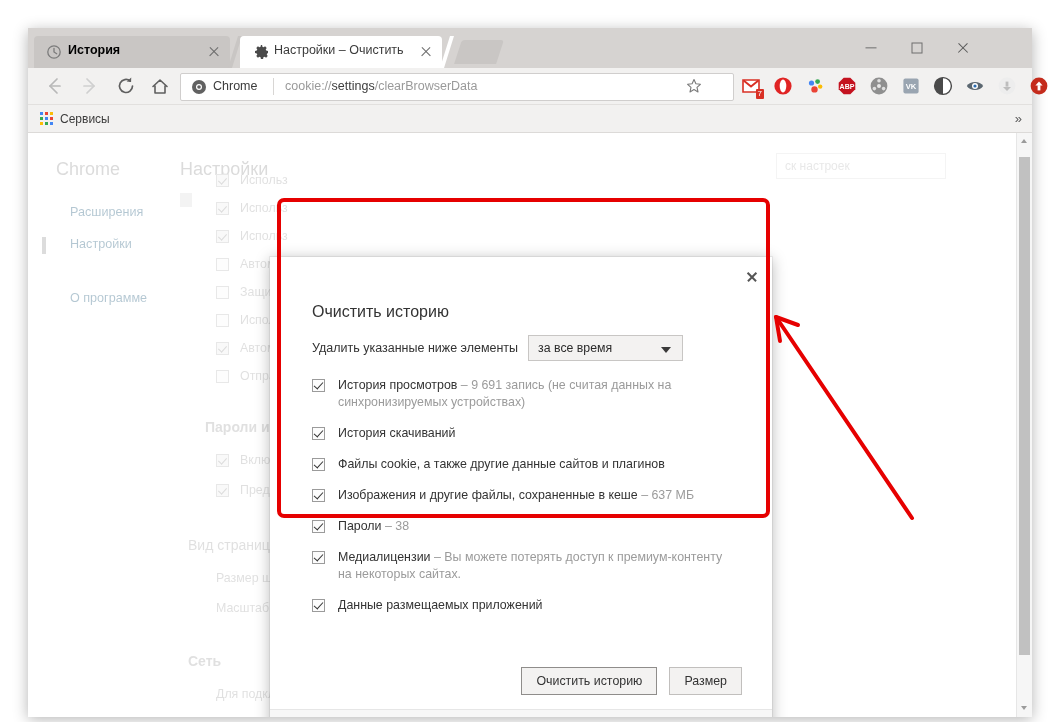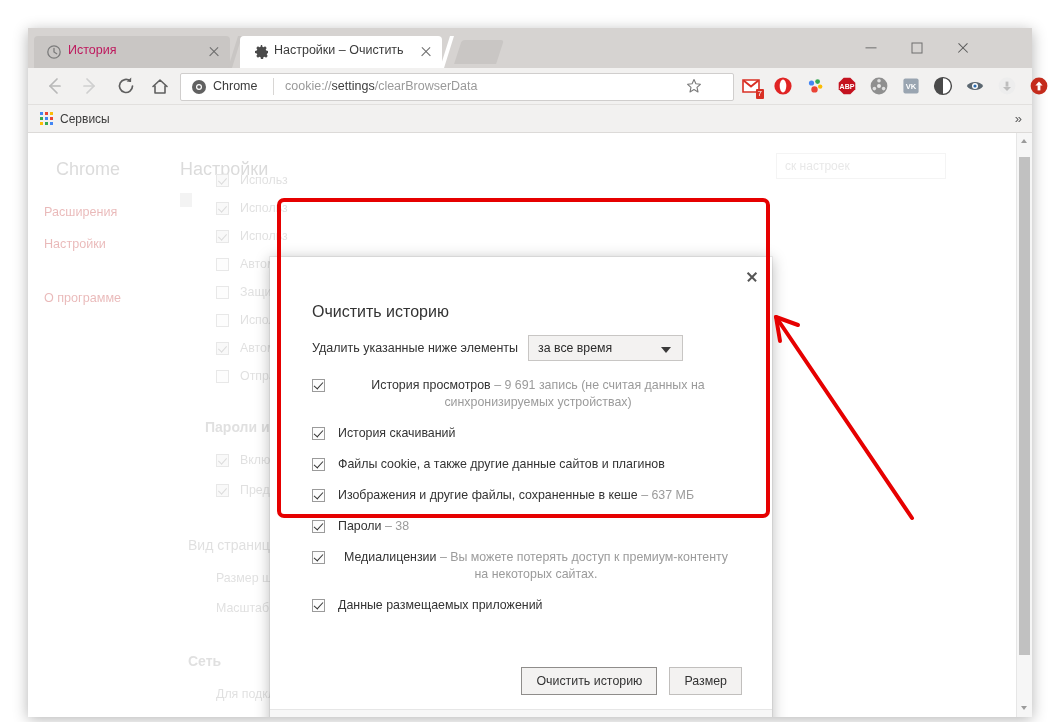--- a/index.html
+++ b/index.html
@@ -12,21 +12,21 @@
 
   
   .tabstrip{position:relative;height:40px;background:#d6d3d1;}
   .tab{position:absolute;top:8px;height:32px;box-sizing:border-box;}
   .tab .tab-body{position:absolute;inset:0;border-top-left-radius:4px;border-top-right-radius:4px;}
   .tab-inactive .tab-body{background:#c9c6c4;}
   .tab-active .tab-body{background:#ffffff;}
   .tab-slant{position:absolute;top:8px;width:14px;height:32px;}
   .tab-label{position:absolute;left:34px;top:7px;font-size:12.5px;color:#3b3b3b;white-space:nowrap;
              overflow:hidden;}
-  .tab-inactive .tab-label{color:#be185d;}
+  .tab-inactive .tab-label{color:#000000;font-weight:bold;}
   .tab-fade{position:absolute;top:8px;width:26px;height:18px;}
   .tab-close{position:absolute;top:8px;width:16px;height:16px;cursor:pointer;}
   .tab-close:before,.tab-close:after{content:"";position:absolute;left:2px;top:7px;width:12px;height:1.4px;
       background:#6b6b6b;}
   .tab-close:before{transform:rotate(45deg);}
   .tab-close:after{transform:rotate(-45deg);}
   .tab-ico{position:absolute;top:8px;width:16px;height:16px;}
   .newtab{position:absolute;left:430px;top:12px;width:42px;height:24px;background:#c9c6c4;
           border-top-left-radius:3px;border-top-right-radius:3px;transform:skewX(-18deg);}
 
@@ -57,21 +57,21 @@
   .bm-label{font-size:12px;color:#3c3c3c;margin-left:7px;}
   .gdots{width:13px;height:13px;display:grid;grid-template-columns:repeat(3,3px);
          grid-template-rows:repeat(3,3px);gap:2px;}
   .gdots i{display:block;width:3px;height:3px;}
   .chev{position:absolute;right:10px;top:6px;font-size:13px;color:#5a5a5a;cursor:pointer;}
 
   
   .content{position:relative;height:584px;background:#fff;overflow:hidden;}
   .page{position:absolute;inset:0;opacity:.30;}
   .sb-title{position:absolute;left:28px;top:26px;font-size:18px;color:#8a8a8a;}
-  .sb-item{position:absolute;left:16px;font-size:12.6px;color:#b91c1c;}
+  .sb-item{position:absolute;left:42px;font-size:12.6px;color:#0c4a6e;}
   .sb-marker{position:absolute;left:-28px;top:0;width:4px;height:17px;background:#8d8d8d;}
   .pg-title{position:absolute;left:152px;top:26px;font-size:18px;color:#8a8a8a;}
   .pg-chk{position:absolute;font-size:12.4px;color:#9b9b9b;white-space:nowrap;}
   .pg-box{position:absolute;left:-24px;top:1px;width:13px;height:13px;border:1px solid #b5b5b5;
           background:#fafafa;box-sizing:border-box;}
   .pg-box.on{background:#eee;}
   .pg-box.on:after{content:"";position:absolute;left:3px;top:1px;width:4px;height:7px;
         border:solid #8d8d8d;border-width:0 1.6px 1.6px 0;transform:rotate(42deg);}
   .pg-sec{position:absolute;font-size:14px;color:#9a9a9a;white-space:nowrap;}
   .pg-sub{position:absolute;font-size:12.4px;color:#9b9b9b;white-space:nowrap;}
@@ -104,21 +104,21 @@
           border:1px solid #c8c6c4;box-sizing:border-box;cursor:pointer;}
   .select .val{position:absolute;left:9px;top:5px;font-size:12.3px;color:#2b2b2b;}
   .select .arr{position:absolute;right:11px;top:11px;width:0;height:0;border-left:5px solid transparent;
                border-right:5px solid transparent;border-top:6px solid #3a3a3a;}
   .clist{margin-top:14px;}
   .citem{position:relative;display:flex;align-items:flex-start;padding-left:26px;margin-bottom:14px;}
   .cbox{position:absolute;left:0;top:2px;width:13px;height:13px;border:1px solid #9b9b9b;
         background:#fcfcfc;box-sizing:border-box;cursor:pointer;}
   .cbox:after{content:"";position:absolute;left:3px;top:0px;width:4px;height:8px;
         border:solid #333;border-width:0 1.8px 1.8px 0;transform:rotate(42deg);}
-  .ctext{font-size:12.4px;color:#333;line-height:17px;text-align:center;}
+  .ctext{font-size:12.4px;color:#333;line-height:17px;}
   .ctext .dim{color:#9b9b9b;}
   .dlg-actions{position:absolute;right:30px;top:410px;display:flex;gap:12px;}
   .btn{height:28px;padding:0 14px;font-size:12.4px;font-family:"Liberation Sans",sans-serif;
        background:#f3f2f1;border:1px solid #c1bfbd;color:#333;cursor:pointer;}
   .btn.primary{border-color:#8f8d8b;}
   .dlg-foot{position:absolute;left:0;right:0;top:452px;bottom:0;background:#f7f7f7;
             border-top:1px solid #e6e6e6;}
   .foot-row{position:relative;padding-left:62px;padding-right:28px;}
 
   

